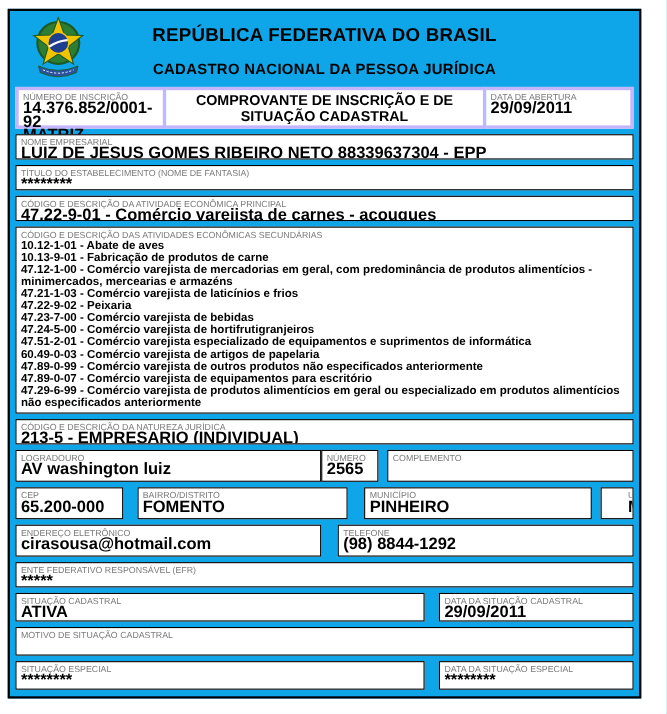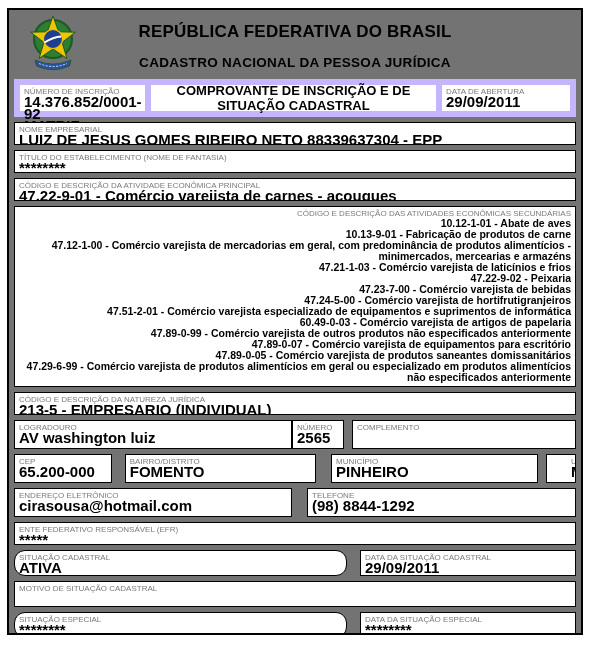--- a/index.html
+++ b/index.html
@@ -12,21 +12,21 @@
     -webkit-font-smoothing: antialiased;
   }
   .page {
     position: absolute;
     left: 7px;
     top: 8px;
     width: 576px;
     height: 627px;
     border: 2px solid #000;
     box-sizing: border-box;
-    background: #737373;
+    background: #0ea5e9;
     overflow: hidden;
   }
   .content {
     padding: 4px 5px 5px 5px;
     display: flex;
     flex-direction: column;
     row-gap: 5px;
   }
   
   .header {
@@ -78,21 +78,21 @@
     font-weight: bold;
     color: #000;
     min-height: 12px;
   }
   
   .strip {
     display: flex;
     height: 38px;
   }
   .strip .cell {
-    border: 6px solid #c4b5fd;
+    border: 3px solid #c4b5fd;
     box-sizing: border-box;
     background: #fff;
   }
   .strip .cell + .cell { border-left: none; }
   .cellA { width: 137px; padding: 2px 4px; }
   .cellC { width: 134px; padding: 2px 4px; }
   .cellB {
     flex: 1;
     display: flex;
     align-items: center;
@@ -115,25 +115,25 @@
   .full { width: 100%; }
 
   .w-col1       { width: 278px; }
   .w-numero     { width: 52px;  }
   .w-complemento{ flex: 1;      margin-left: 8px; }
   .w-cep        { width: 100px; }
   .w-bairro     { width: 196px; margin-left: 13px; }
   .w-municipio  { width: 212px; margin-left: 15px; }
   .w-uf         { flex: 1;      margin-left: 8px; padding-left: 24px; }
   .w-telefone   { flex: 1;      margin-left: 15px; }
-  .w-sit-wide   { width: 333px; border-radius: 11px; }
+  .w-sit-wide   { width: 372px; }
   .w-sit-date   { flex: 1;      margin-left: 13px; }
 
   
-  .activities { padding-bottom: 3px; text-align: right; }
+  .activities { padding-bottom: 3px; }
   .activity-item {
     font-size: 10.5px;
     line-height: 11px;
     font-weight: bold;
     color: #000;
   }
 </style>
 </head>
 <body>
 
@@ -200,21 +200,20 @@
             <div class="activity-item">10.13-9-01 - Fabricação de produtos de carne</div>
             <div class="activity-item">47.12-1-00 - Comércio varejista de mercadorias em geral, com predominância de produtos alimentícios - minimercados, mercearias e armazéns</div>
             <div class="activity-item">47.21-1-03 - Comércio varejista de laticínios e frios</div>
             <div class="activity-item">47.22-9-02 - Peixaria</div>
             <div class="activity-item">47.23-7-00 - Comércio varejista de bebidas</div>
             <div class="activity-item">47.24-5-00 - Comércio varejista de hortifrutigranjeiros</div>
             <div class="activity-item">47.51-2-01 - Comércio varejista especializado de equipamentos e suprimentos de informática</div>
             <div class="activity-item">60.49-0-03 - Comércio varejista de artigos de papelaria</div>
             <div class="activity-item">47.89-0-99 - Comércio varejista de outros produtos não especificados anteriormente</div>
             <div class="activity-item">47.89-0-07 - Comércio varejista de equipamentos para escritório</div>
-            <div class="activity-item">47.89-0-05 - Comércio varejista de produtos saneantes domissanitários</div>
             <div class="activity-item">47.29-6-99 - Comércio varejista de produtos alimentícios em geral ou especializado em produtos alimentícios não especificados anteriormente</div>
           </div>
       </div>
     </div>
 
     <div class="row h-std">
       <div class="field full">
         <div class="field-label">CÓDIGO E DESCRIÇÃO DA NATUREZA JURÍDICA</div>
         <div class="field-value">213-5 - EMPRESARIO (INDIVIDUAL)</div>
       </div>

